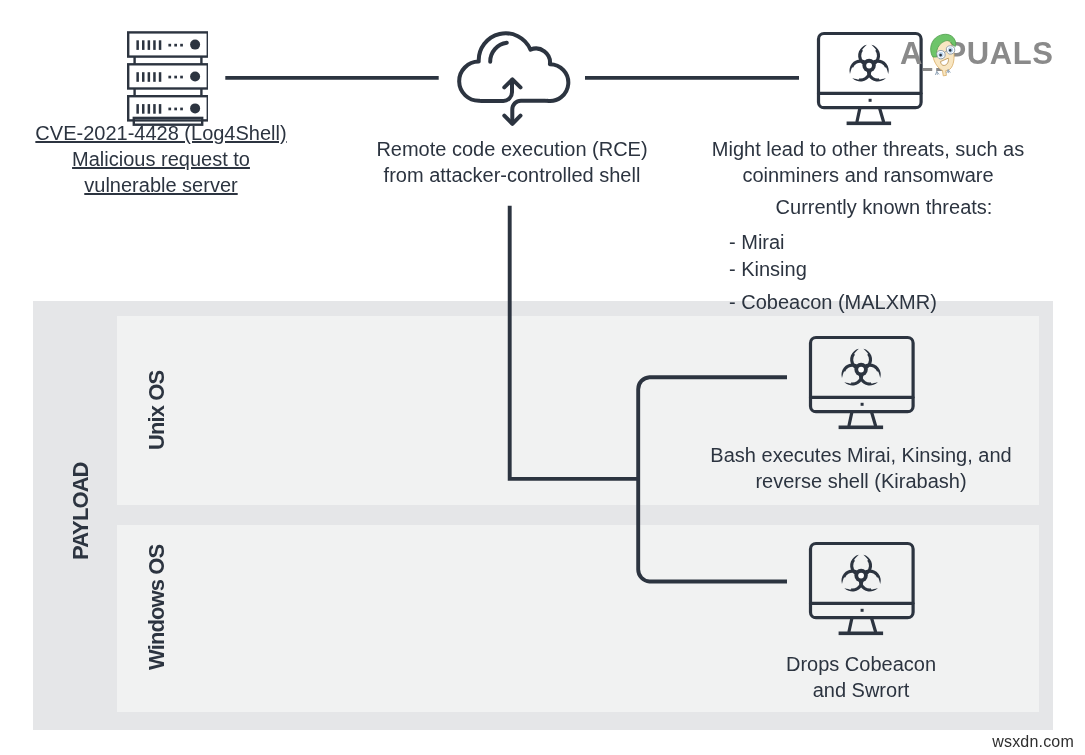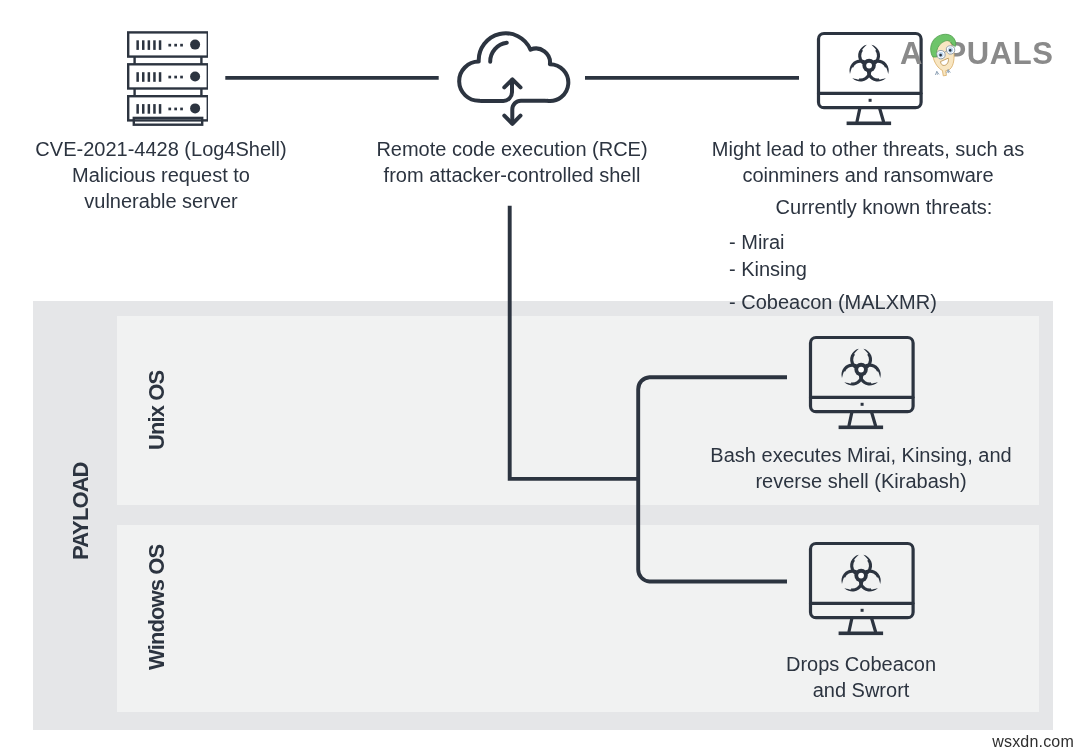--- a/index.html
+++ b/index.html
@@ -19,38 +19,38 @@
   #panel-windows{left:117px;top:525px;width:922px;height:187px;background:#f1f2f2;}
 
   
   #icon-server{left:118px;top:24px;}
   #icon-cloud{left:452px;top:26px;}
   #icon-monitor-1{left:807.5px;top:27.5px;}
   #icon-monitor-2{left:800px;top:332px;}
   #icon-monitor-3{left:800px;top:538px;}
 
   
-  #cap-server{left:0px;top:136px;width:322px;}
+  #cap-server{left:0px;top:120px;width:322px;text-decoration:underline;}
   #cap-cloud{left:352px;top:136px;width:320px;}
   #cap-victim{left:628px;top:136px;width:480px;}
   #threat-head{left:644px;top:194px;width:480px;}
   #threat-cols{left:729px;top:222px;width:330px;color:#2c3440;font-size:20px;line-height:26.5px;}
   #threat-cols .tcol{display:inline-block;vertical-align:top;margin-top:7px;}
   #threat-cols .tcol:first-child{width:125px;}
   #cap-unix{left:620px;top:442px;width:482px;}
   #cap-windows{left:700px;top:651px;width:322px;}
 
   
   #lbl-payload{left:68px;top:560px;transform:rotate(-90deg);}
   #lbl-unix{left:144px;top:450px;transform:rotate(-90deg);}
   #lbl-windows{left:144px;top:670px;transform:rotate(-90deg);}
 
   
   #watermark{left:900px;top:40px;height:32px;font-size:31px;line-height:32px;
-             font-weight:bold;letter-spacing:0.6px;white-space:nowrap;color:#8a8a8a;}
+             font-weight:bold;letter-spacing:0.6px;white-space:nowrap;color:#8a8a8a;text-decoration:underline;}
   #watermark span{vertical-align:top;display:inline-block;line-height:28px;}
   #wm-mascot{vertical-align:top;margin:-14px -23px 0 -4px;position:relative;z-index:2;}
   #wm-rest{margin-left:0;}
   #wsxdn{right:11px;bottom:4px;}
 
 </style>
 </head>
 <body>
 
 <div class="stage">

